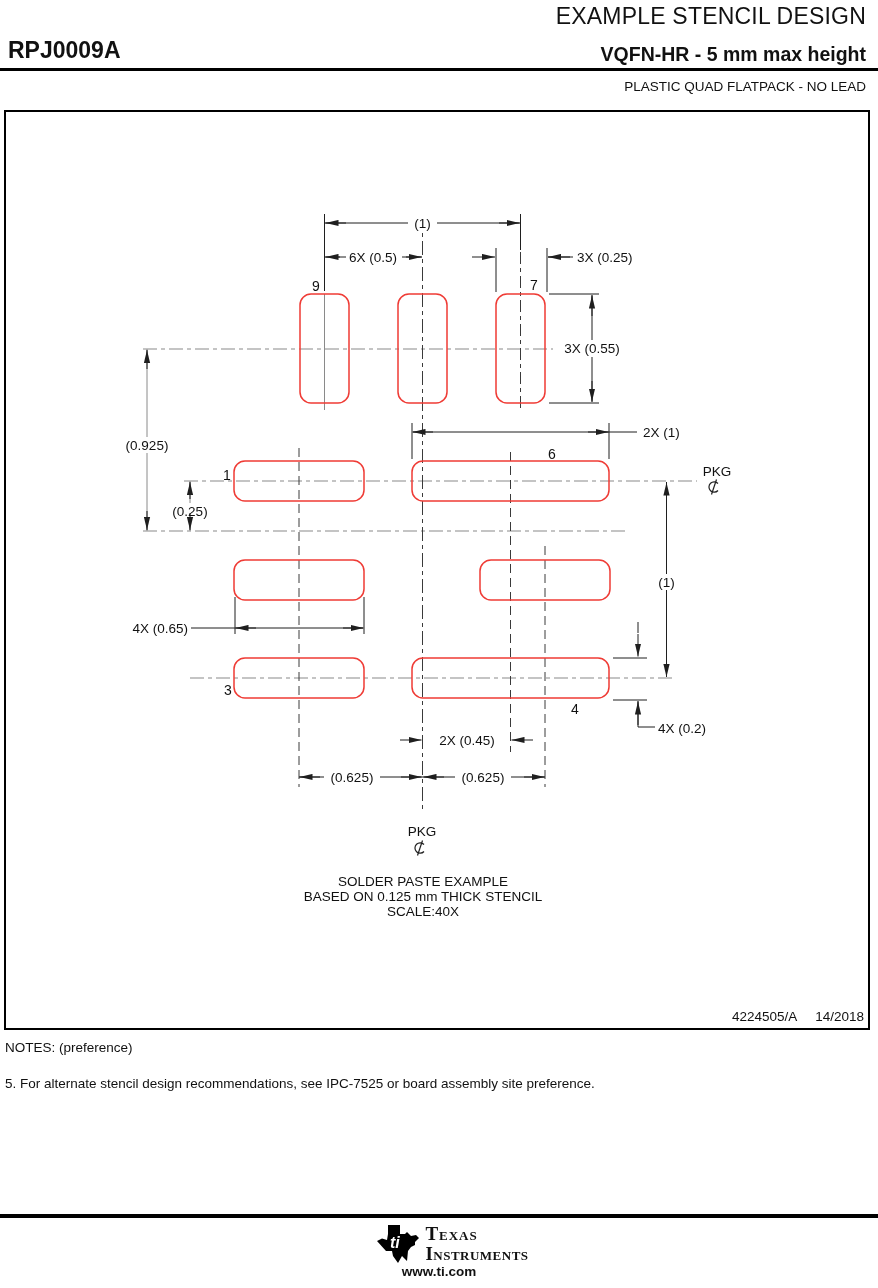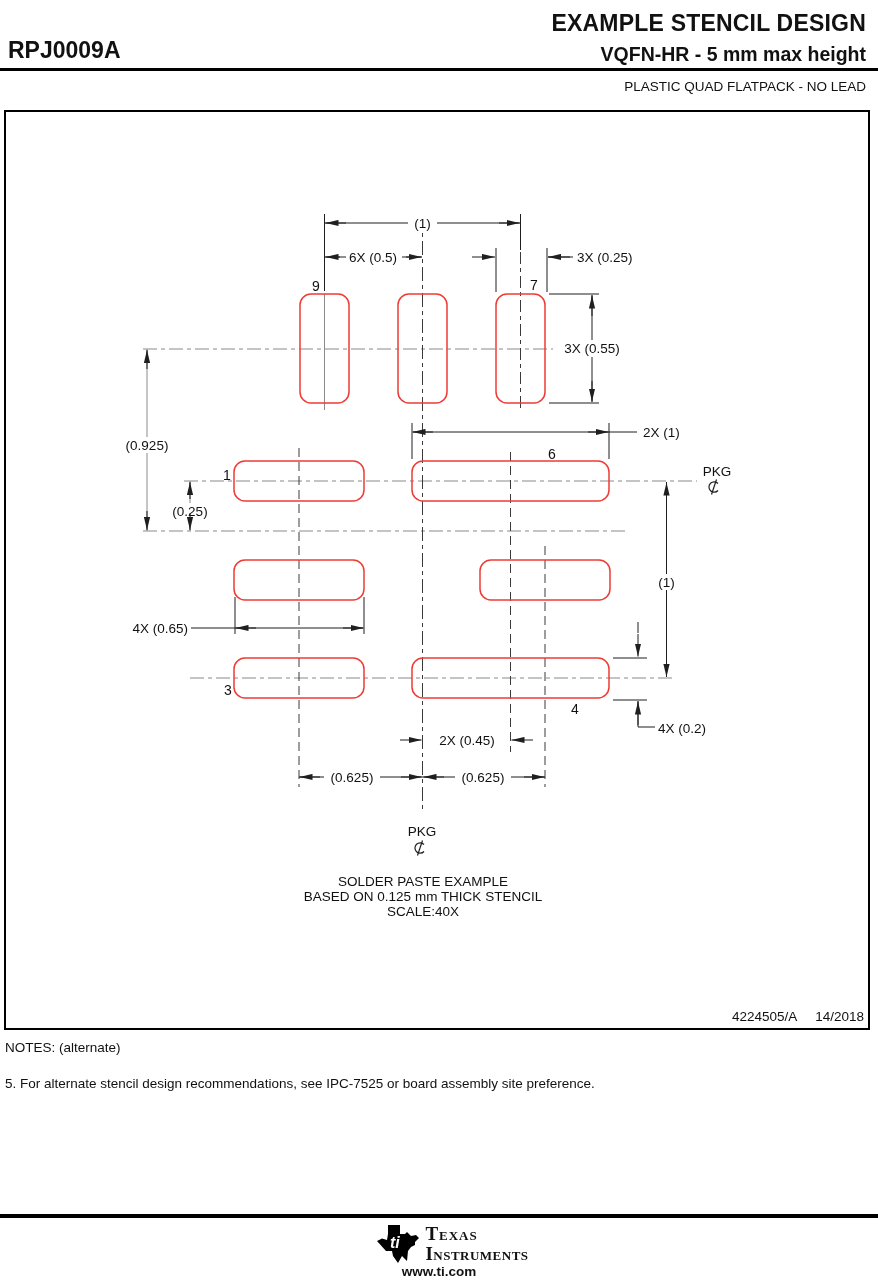--- a/index.html
+++ b/index.html
@@ -1,18 +1,18 @@
 <!DOCTYPE html>
 <html><head>
 <meta charset="utf-8">
 <style>
   html,body{margin:0;padding:0;background:#fff;}
   body{width:878px;height:1288px;position:relative;font-family:"Liberation Sans",sans-serif;color:#111;overflow:hidden;}
   .abs{position:absolute;}
-  .doc-title{top:10px;right:12px;font-size:23px;font-weight:bold;letter-spacing:.2px;}
+  .doc-title{top:3px;right:12px;font-size:23px;font-weight:normal;letter-spacing:.2px;}
   .part-number{top:37px;left:8px;font-size:23px;font-weight:bold;}
   .pkg-title{top:43px;right:12px;font-size:19.5px;font-weight:bold;}
   .header-rule{top:68px;left:0;right:0;height:3px;background:#000;}
   .pkg-subtitle{top:79px;right:12px;font-size:13.5px;}
   .frame{left:4px;top:110px;width:866px;height:920px;border:2px solid #000;box-sizing:border-box;}
   .docnum{top:1009px;right:14px;font-size:13.5px;}
   .docnum span{margin-left:18px;}
   .docnum span:first-child{margin-left:0;}
   .notes-head{top:1040px;left:5px;font-size:13.5px;}
   .note-item{top:1076px;left:5px;font-size:13.5px;text-align:right;}
@@ -177,21 +177,21 @@
 
   <text class="captxt" x="423" y="886" text-anchor="middle">SOLDER PASTE EXAMPLE</text>
   <text class="captxt" x="423" y="901" text-anchor="middle">BASED ON 0.125 mm THICK STENCIL</text>
   <text class="captxt" x="423" y="916" text-anchor="middle">SCALE:40X</text>
 </svg>
 
 <div class="abs docnum">
   <span>4224505/A</span><span>14/2018</span>
 </div>
 
-<div class="abs notes-head">NOTES: (alternate)</div>
+<div class="abs notes-head">NOTES: (preference)</div>
 <div class="abs note-item">5. For alternate stencil design recommendations, see IPC-7525 or board assembly site preference.</div>
 
 <div class="abs footer-rule"></div>
 <div class="abs logo-wrap">
   <div>
     <div class="logo-row">
       <svg width="42" height="39" viewBox="0 0 42 39">
         <path fill="#000" d="M11,1 L23,1 L23,10 L28,10 L30,8 L34,12 L39,11 L42,14 L38,18 L38,21 L34,23 L31,27 L30,37 L25,32 L21,39 L16,32 L15,27 L9,27 L0,17 L5,14.5 L10,16 L11,10 Z"></path>
         <text x="13" y="24" fill="#fff" font-family="Liberation Serif, serif" font-size="16" font-style="italic" font-weight="bold">ti</text>
       </svg>

